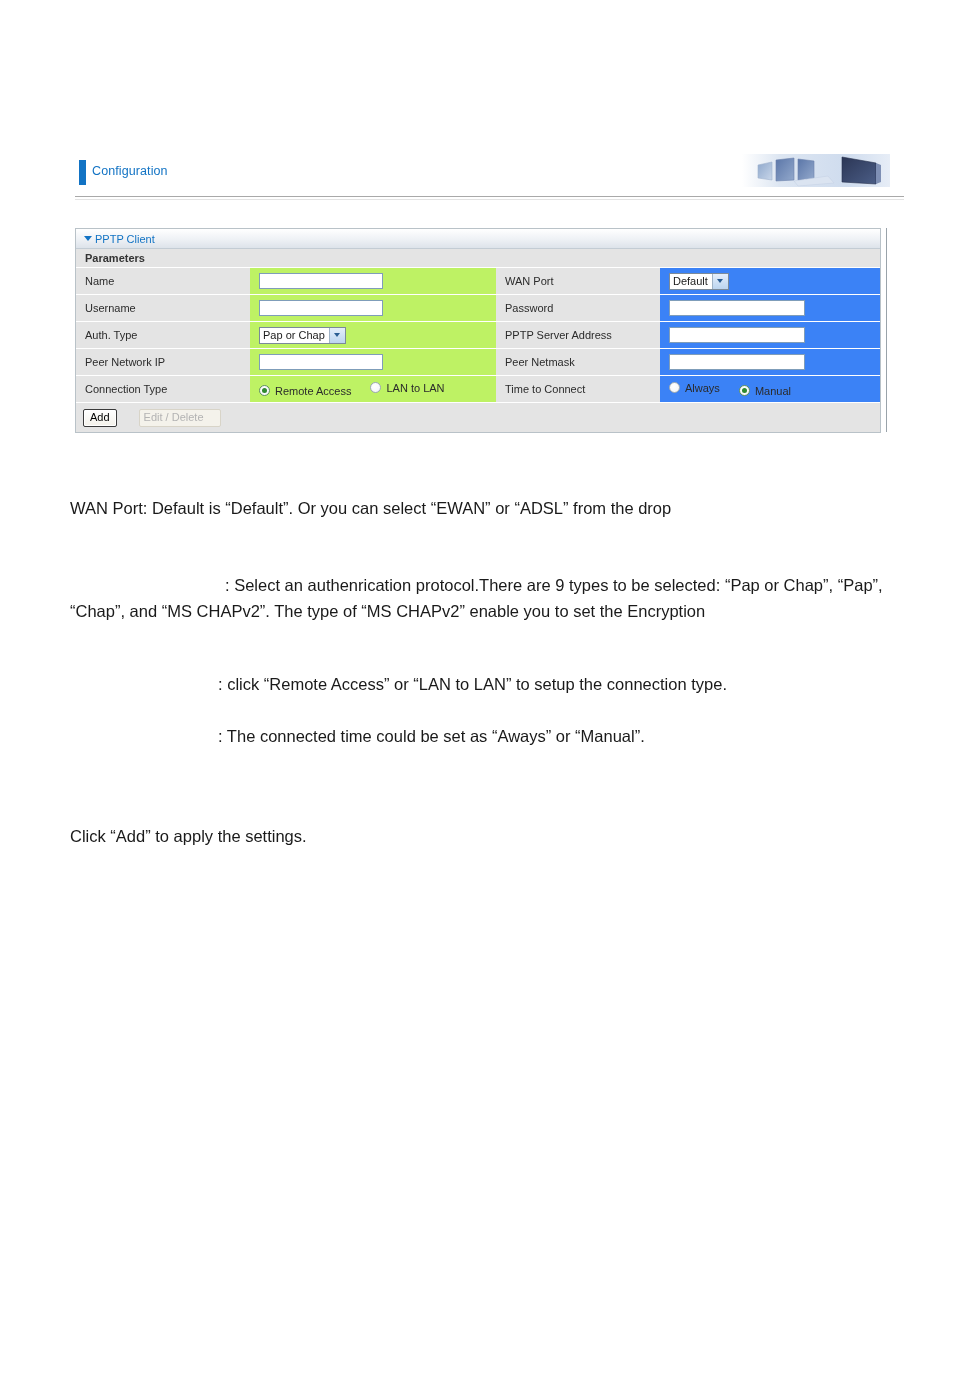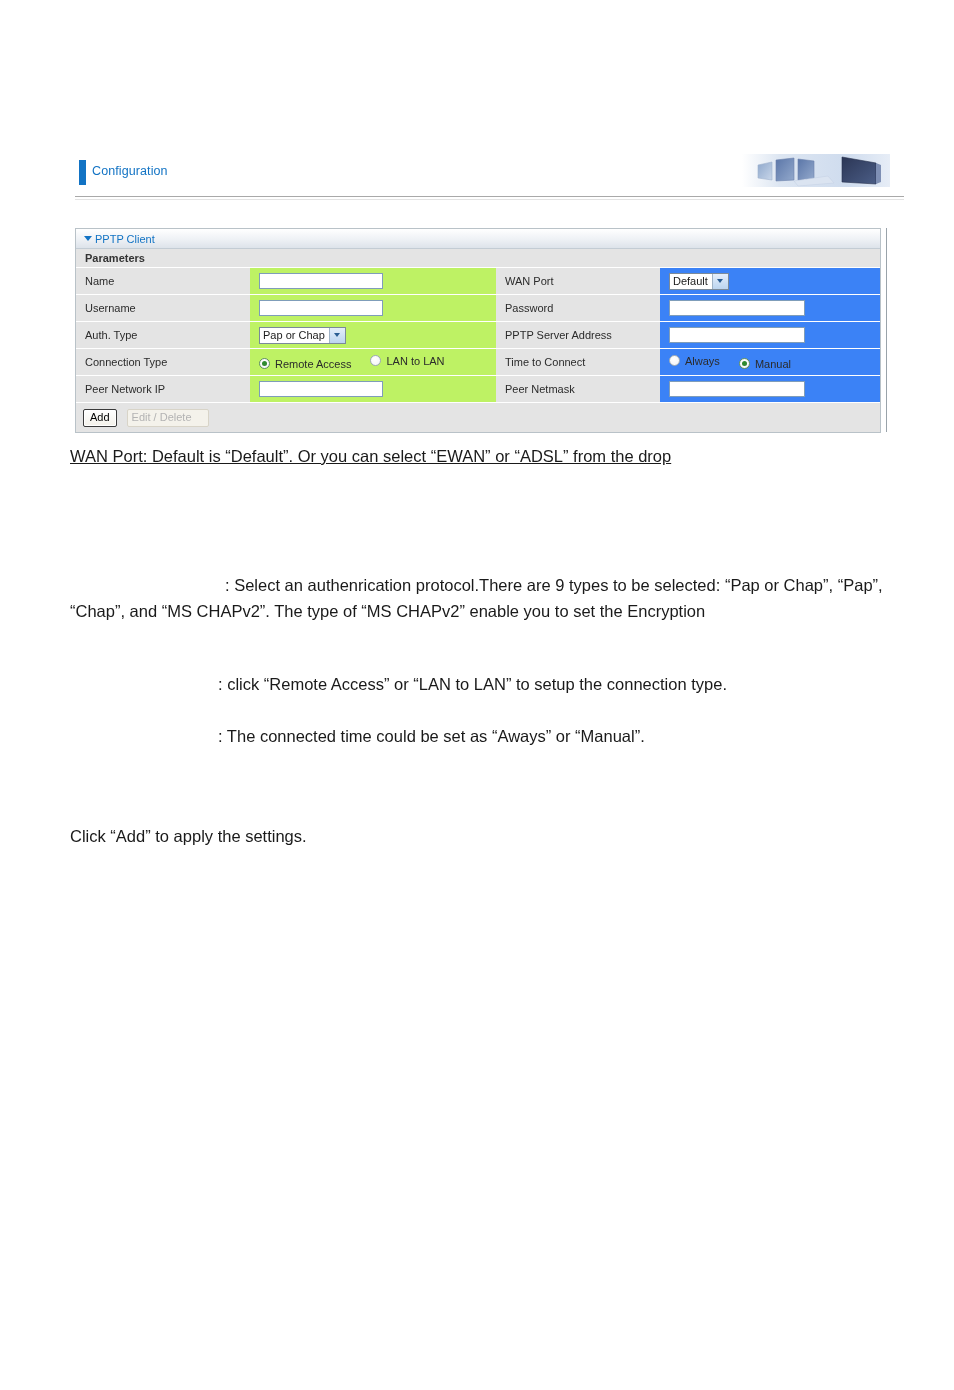--- a/index.html
+++ b/index.html
@@ -206,21 +206,21 @@
     background: #2f8a2f;
   }
   .radio-label { font-size: 11px; color: #2b2b2b; cursor: pointer; }
 
   .btn-row {
     background: #e4e4e4;
     height: 29px;
     display: flex;
     align-items: center;
     padding-left: 7px;
-    gap: 10px;
+    gap: 22px;
   }
   .btn {
     font-family: "Liberation Sans", sans-serif;
     font-size: 11px;
     color: #000000;
     background: linear-gradient(to bottom, #ffffff 0%, #f3f1ea 100%);
     border: 1px solid #3a3a3a;
     border-radius: 2px;
     padding: 1px 6px 2px 6px;
     line-height: 13px;
@@ -246,21 +246,21 @@
 
   
   .doc-text {
     position: absolute;
     left: 70px;
     width: 816px;
     font-size: 16.5px;
     line-height: 26px;
     color: #1a1a1a;
   }
-  .p-wanport { top: 443px; text-decoration: underline; }
+  .p-wanport { top: 495px; }
   .p-auth { top: 572px; }
   .p-conn { top: 671px; }
   .p-time  { top: 723px; }
   .p-add   { top: 823px; }
   .indent-md { display: inline-block; width: 155px; }
   .indent-sm { display: inline-block; width: 148px; }
 </style>
 </head>
 <body>
 
@@ -355,20 +355,31 @@
                 </span>
           </span>
         </td>
         <td class="lbl2">PPTP Server Address</td>
         <td class="val2">
           <input class="txt wide" type="text" value="" style="">
         </td>
       </tr>
 
       <tr>
+        <td class="lbl">Peer Network IP</td>
+        <td class="val">
+          <input class="txt" type="text" value="" style="">
+        </td>
+        <td class="lbl2">Peer Netmask</td>
+        <td class="val2">
+          <input class="txt wide" type="text" value="" style="">
+        </td>
+      </tr>
+
+      <tr>
         <td class="lbl">Connection Type</td>
         <td class="val">
           <span class="radio-group">
             <span class="radio on"></span>
             <span class="radio-label">Remote Access</span>
           </span>
           <span class="radio-group">
             <span class="radio"></span>
             <span class="radio-label">LAN to LAN</span>
           </span>
@@ -376,31 +387,20 @@
         <td class="lbl2">Time to Connect</td>
         <td class="val2">
           <span class="radio-group">
             <span class="radio"></span>
             <span class="radio-label">Always</span>
           </span>
           <span class="radio-group">
             <span class="radio on"></span>
             <span class="radio-label">Manual</span>
           </span>
-        </td>
-      </tr>
-
-      <tr>
-        <td class="lbl">Peer Network IP</td>
-        <td class="val">
-          <input class="txt" type="text" value="" style="">
-        </td>
-        <td class="lbl2">Peer Netmask</td>
-        <td class="val2">
-          <input class="txt wide" type="text" value="" style="">
         </td>
       </tr>
     </tbody>
       </table>
 
     <div class="btn-row">
       <button class="btn">Add</button>
       <button class="btn disabled">Edit / Delete</button>
     </div>
   </div>

